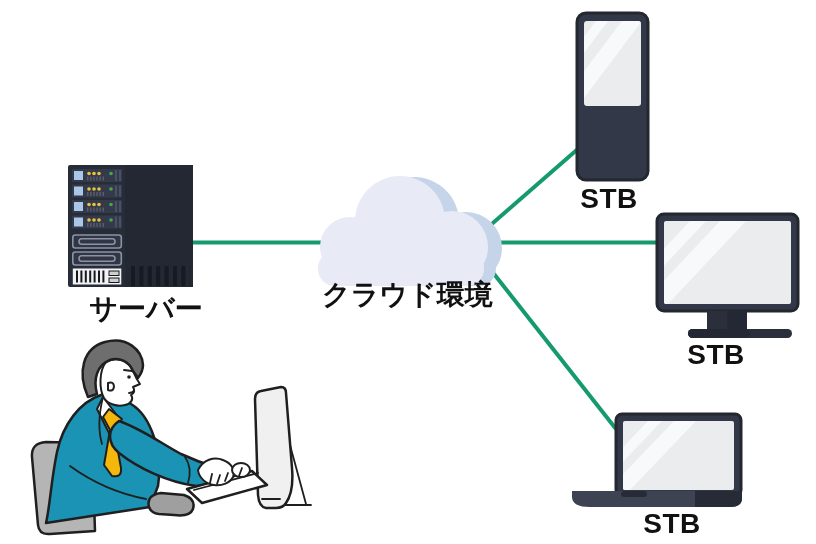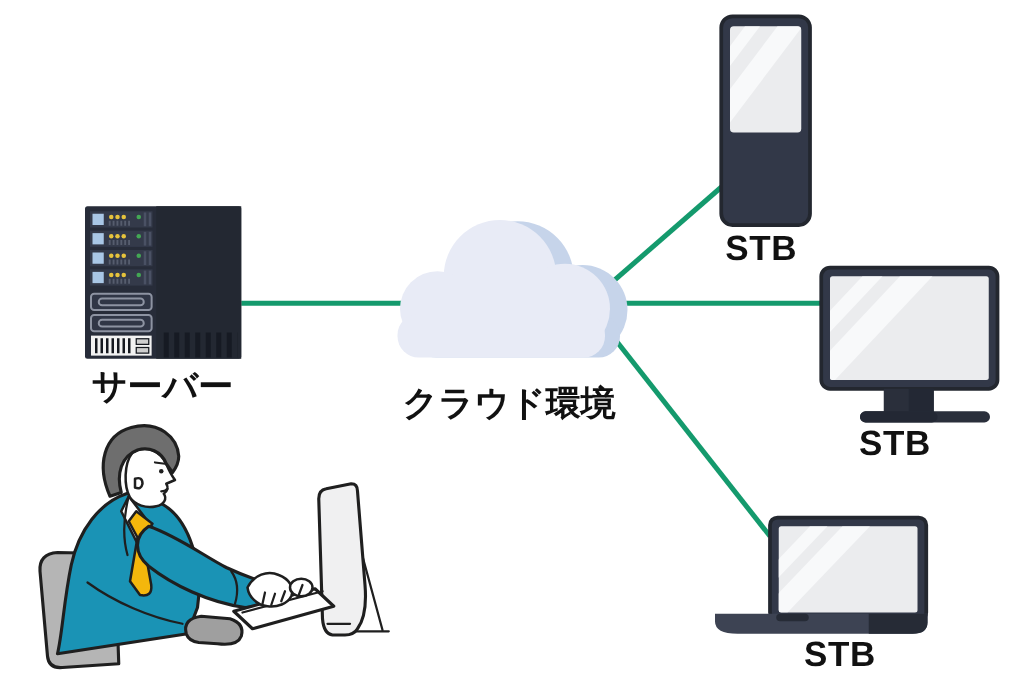--- a/index.html
+++ b/index.html
@@ -212,18 +212,18 @@
       <path fill="#9f9f9f" class="ol" d="M 149 507 Q 146 495 161 493 L 184 495 Q 196 499 193 509 Q 190 517 174 515 L 159 514 Q 151 513 149 507 Z"></path>
 
       <g>
         <path class="white ol2" d="M 198 470 C 203 460 214 456 223 460 C 231 463 236 470 233 477 C 230 483 222 486 214 485 C 206 484 199 478 198 470 Z"></path>
         <ellipse class="white ol2" cx="241" cy="470" rx="9" ry="7"></ellipse>
         <path class="thin" d="M 210 483 L 212 474 M 217 484 L 220 475 M 225 481 L 228 473 M 239 476 L 242 468"></path>
       </g>
     </g>
   </svg>
 
-  <div class="lbl jp" style="left:60px;  top:294px; width:140px;text-align:center;">サーバー</div>
-  <div class="lbl jp" style="left:322px; top:308px; width:170px;">クラウド環境</div>
+  <div class="lbl jp" style="left:76px;  top:294px; width:140px;text-align:center;">サーバー</div>
+  <div class="lbl jp" style="left:322px; top:280px; width:170px;font-family:Liberation Serif, serif;">クラウド環境</div>
   <div class="lbl stb" style="left:564px; top:184px; width:90px;">STB</div>
   <div class="lbl stb" style="left:666px; top:340px; width:100px;">STB</div>
   <div class="lbl stb" style="left:622px; top:509px; width:100px;">STB</div>
 </div>
 
 </body></html>

